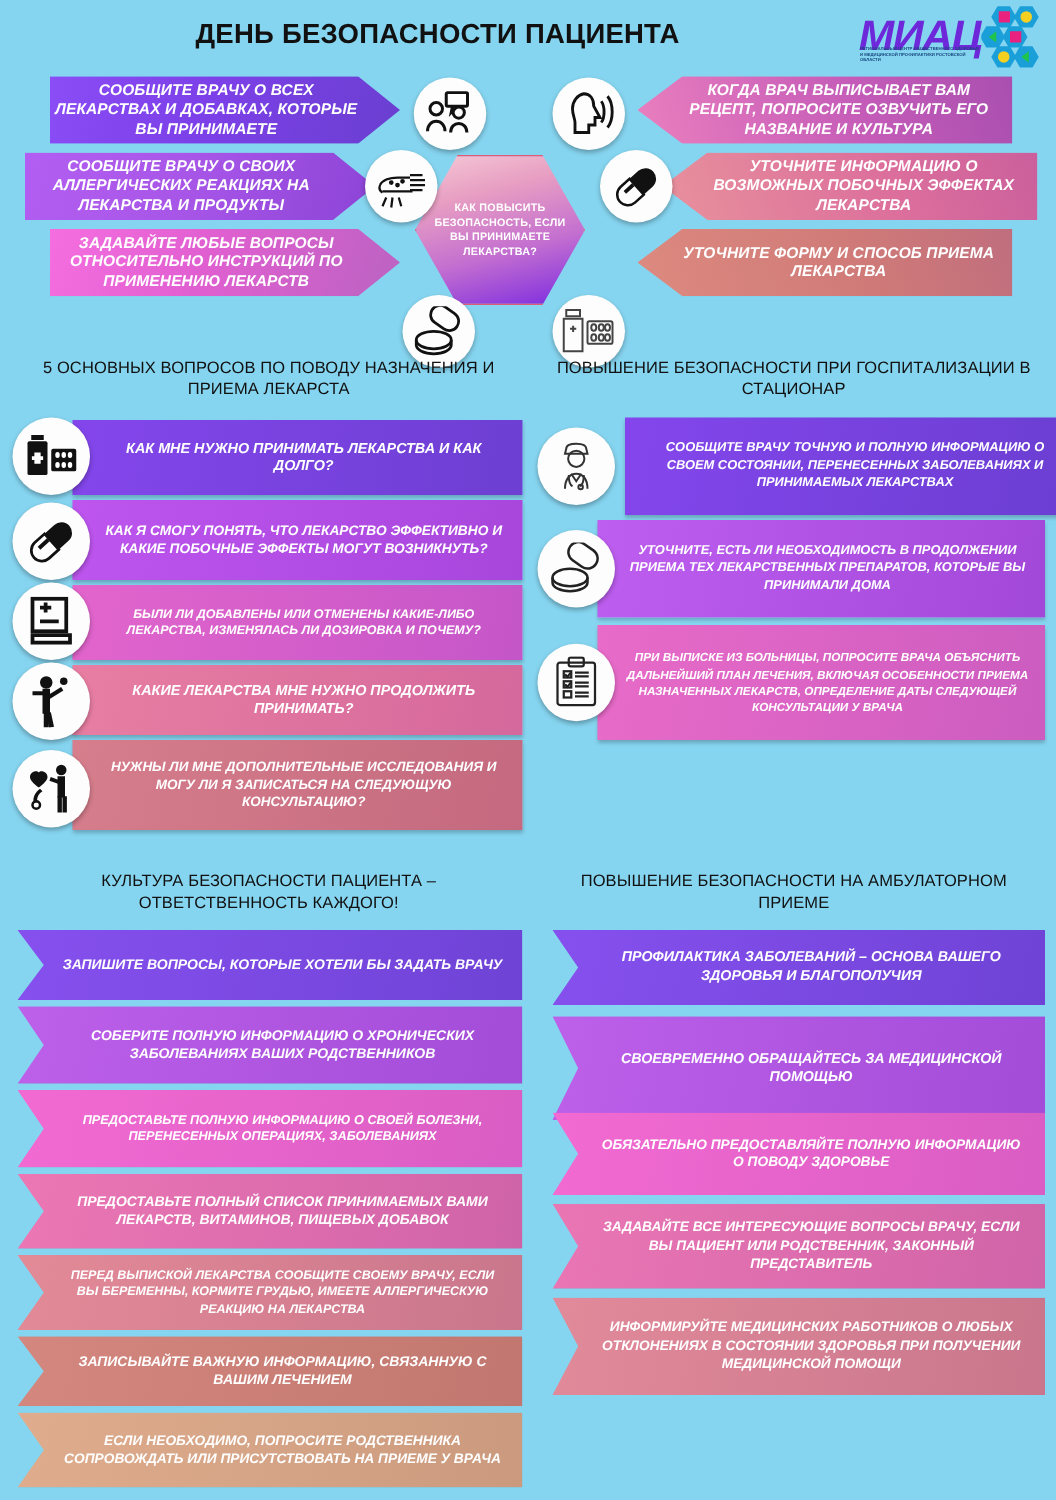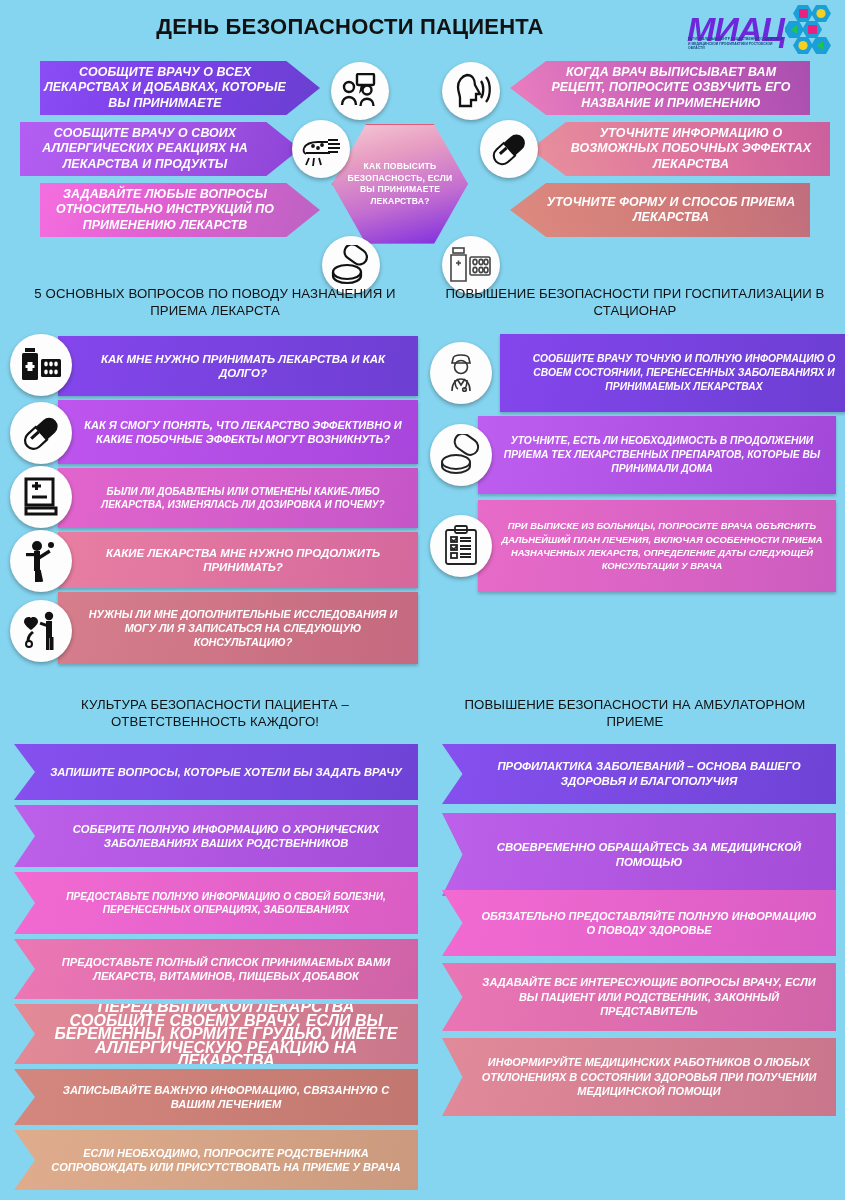--- a/index.html
+++ b/index.html
@@ -132,21 +132,21 @@
     <span>СООБЩИТЕ ВРАЧУ О СВОИХ АЛЛЕРГИЧЕСКИХ РЕАКЦИЯХ НА ЛЕКАРСТВА И ПРОДУКТЫ</span>
   </div>
 
   <div class="tb left" style="left:40px; top:125px; width:280px; height:54px;
               background:linear-gradient(110deg,#f56ee0 0%,#e05fd0 45%,#bb63c3 100%);">
     <span>ЗАДАВАЙТЕ ЛЮБЫЕ ВОПРОСЫ ОТНОСИТЕЛЬНО ИНСТРУКЦИЙ ПО ПРИМЕНЕНИЮ ЛЕКАРСТВ</span>
   </div>
 
   <div class="tb right" style="left:510px; top:3px; width:300px; height:54px;
               background:linear-gradient(250deg,#a94fb0 0%,#c45bb8 40%,#ea7fbe 100%);">
-    <span>КОГДА ВРАЧ ВЫПИСЫВАЕТ ВАМ РЕЦЕПТ, ПОПРОСИТЕ ОЗВУЧИТЬ ЕГО НАЗВАНИЕ И ПРИМЕНЕНИЮ</span>
+    <span>КОГДА ВРАЧ ВЫПИСЫВАЕТ ВАМ РЕЦЕПТ, ПОПРОСИТЕ ОЗВУЧИТЬ ЕГО НАЗВАНИЕ И КУЛЬТУРА</span>
   </div>
 
   <div class="tb right" style="left:530px; top:64px; width:300px; height:54px;
               background:linear-gradient(250deg,#cb5f9c 0%,#dc6f9c 40%,#e8919c 100%);">
     <span>УТОЧНИТЕ ИНФОРМАЦИЮ О ВОЗМОЖНЫХ ПОБОЧНЫХ ЭФФЕКТАХ ЛЕКАРСТВА</span>
   </div>
 
   <div class="tb right" style="left:510px; top:125px; width:300px; height:54px;
               background:linear-gradient(250deg,#c06e7e 0%,#cf7a78 40%,#dd8a80 100%);">
     <span>УТОЧНИТЕ ФОРМУ И СПОСОБ ПРИЕМА ЛЕКАРСТВА</span>
@@ -382,21 +382,21 @@
 <div class="chev" style="left:14px; top:872px; width:404px; height:62px; font-size:10.2px; line-height:13.5px;
             background:linear-gradient(100deg,#f26ad2,#d95dc4);">
   <span>ПРЕДОСТАВЬТЕ ПОЛНУЮ ИНФОРМАЦИЮ О СВОЕЙ БОЛЕЗНИ, ПЕРЕНЕСЕННЫХ ОПЕРАЦИЯХ, ЗАБОЛЕВАНИЯХ</span>
 </div>
 
 <div class="chev" style="left:14px; top:939px; width:404px; height:60px; font-size:11.2px; line-height:14.5px;
             background:linear-gradient(100deg,#ec77b4,#cf63a8);">
   <span>ПРЕДОСТАВЬТЕ ПОЛНЫЙ СПИСОК ПРИНИМАЕМЫХ ВАМИ ЛЕКАРСТВ, ВИТАМИНОВ, ПИЩЕВЫХ ДОБАВОК</span>
 </div>
 
-<div class="chev" style="left:14px; top:1004px; width:404px; height:60px; font-size:16px; line-height:13.5px;
+<div class="chev" style="left:14px; top:1004px; width:404px; height:60px; font-size:10px; line-height:13.5px;
             background:linear-gradient(100deg,#e38a97,#c9768c);">
   <span>ПЕРЕД ВЫПИСКОЙ ЛЕКАРСТВА СООБЩИТЕ СВОЕМУ ВРАЧУ, ЕСЛИ ВЫ БЕРЕМЕННЫ, КОРМИТЕ ГРУДЬЮ, ИМЕЕТЕ АЛЛЕРГИЧЕСКУЮ РЕАКЦИЮ НА ЛЕКАРСТВА</span>
 </div>
 
 <div class="chev" style="left:14px; top:1069px; width:404px; height:56px; font-size:11.2px; line-height:14.5px;
             background:linear-gradient(100deg,#d4877e,#c1776f);">
   <span>ЗАПИСЫВАЙТЕ ВАЖНУЮ ИНФОРМАЦИЮ, СВЯЗАННУЮ С ВАШИМ ЛЕЧЕНИЕМ</span>
 </div>
 
 <div class="chev" style="left:14px; top:1130px; width:404px; height:60px; font-size:11px; line-height:14.5px;

